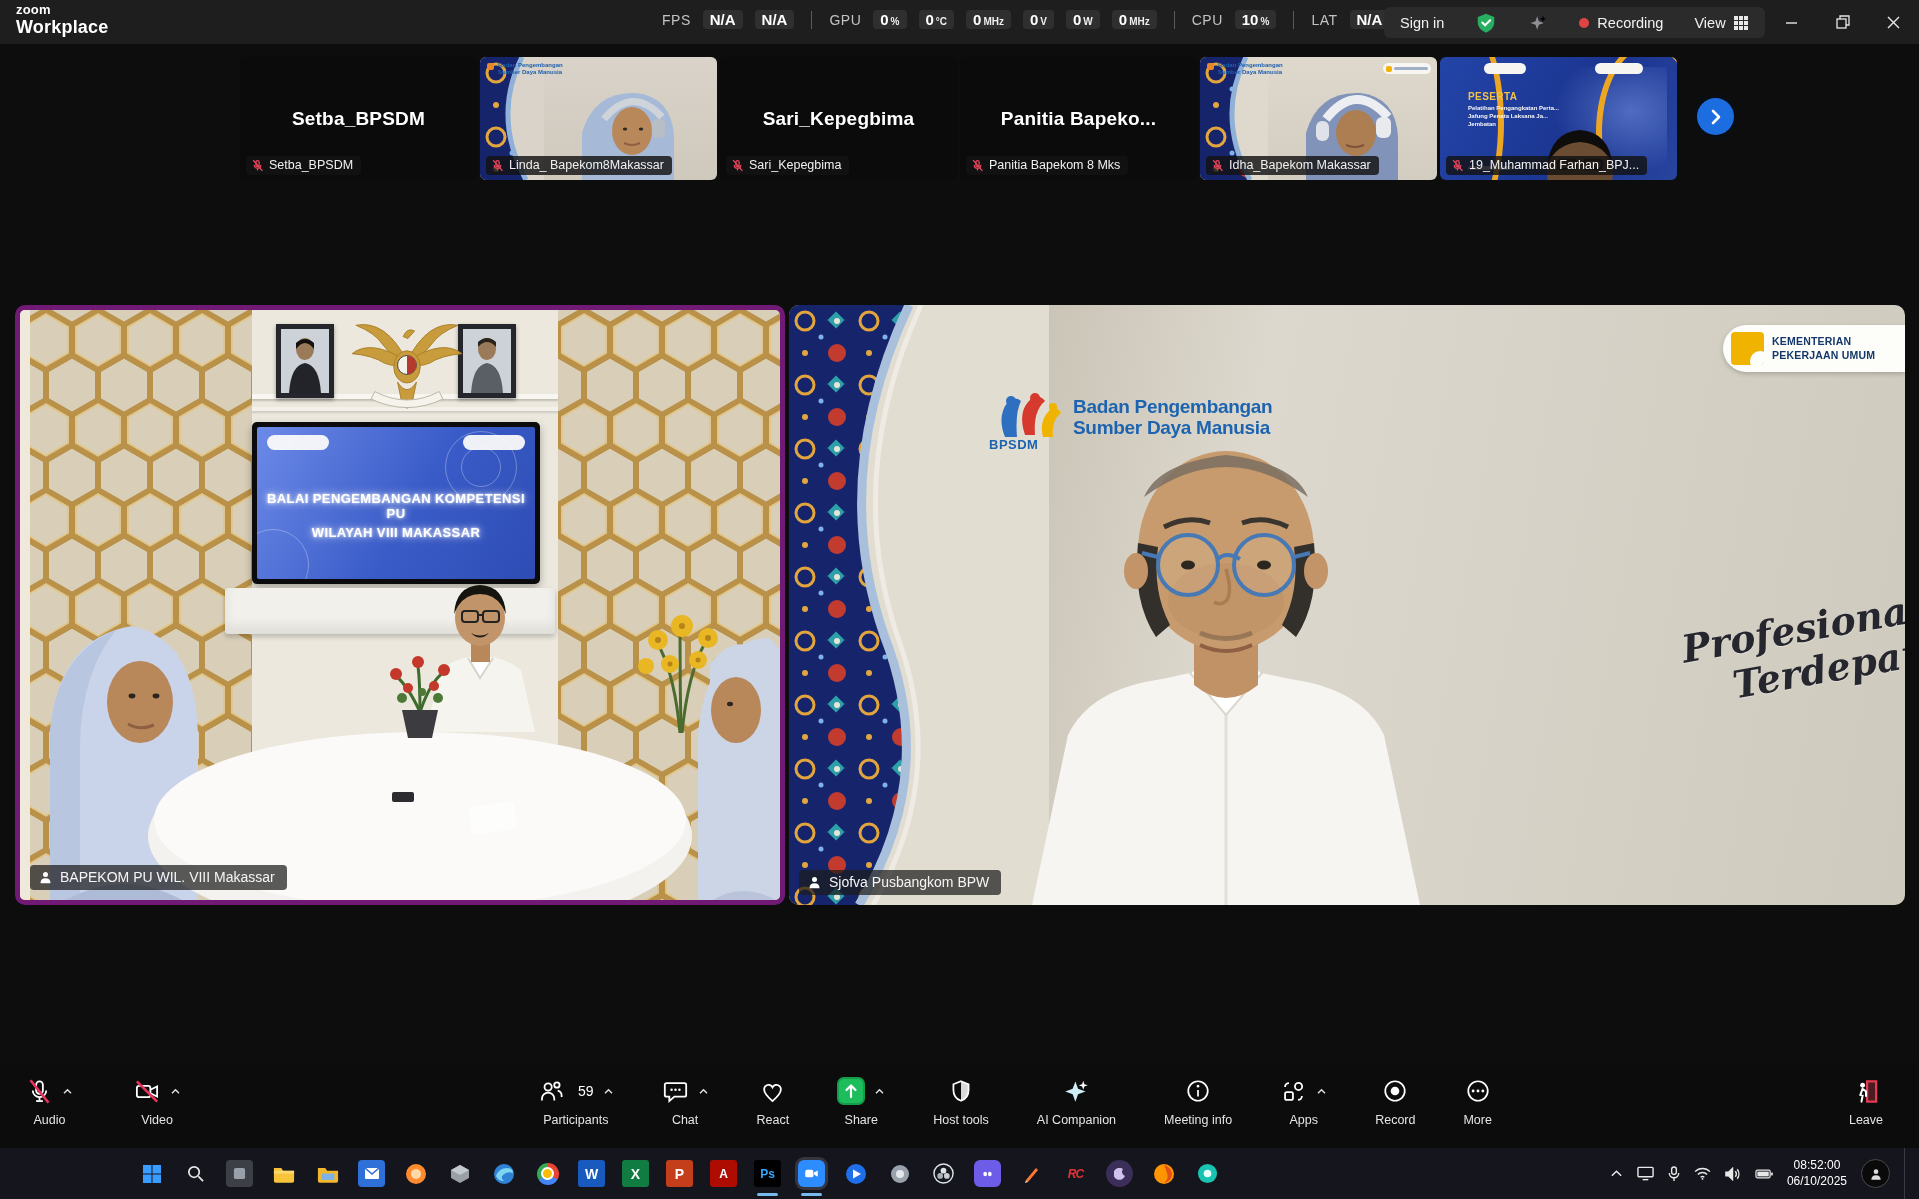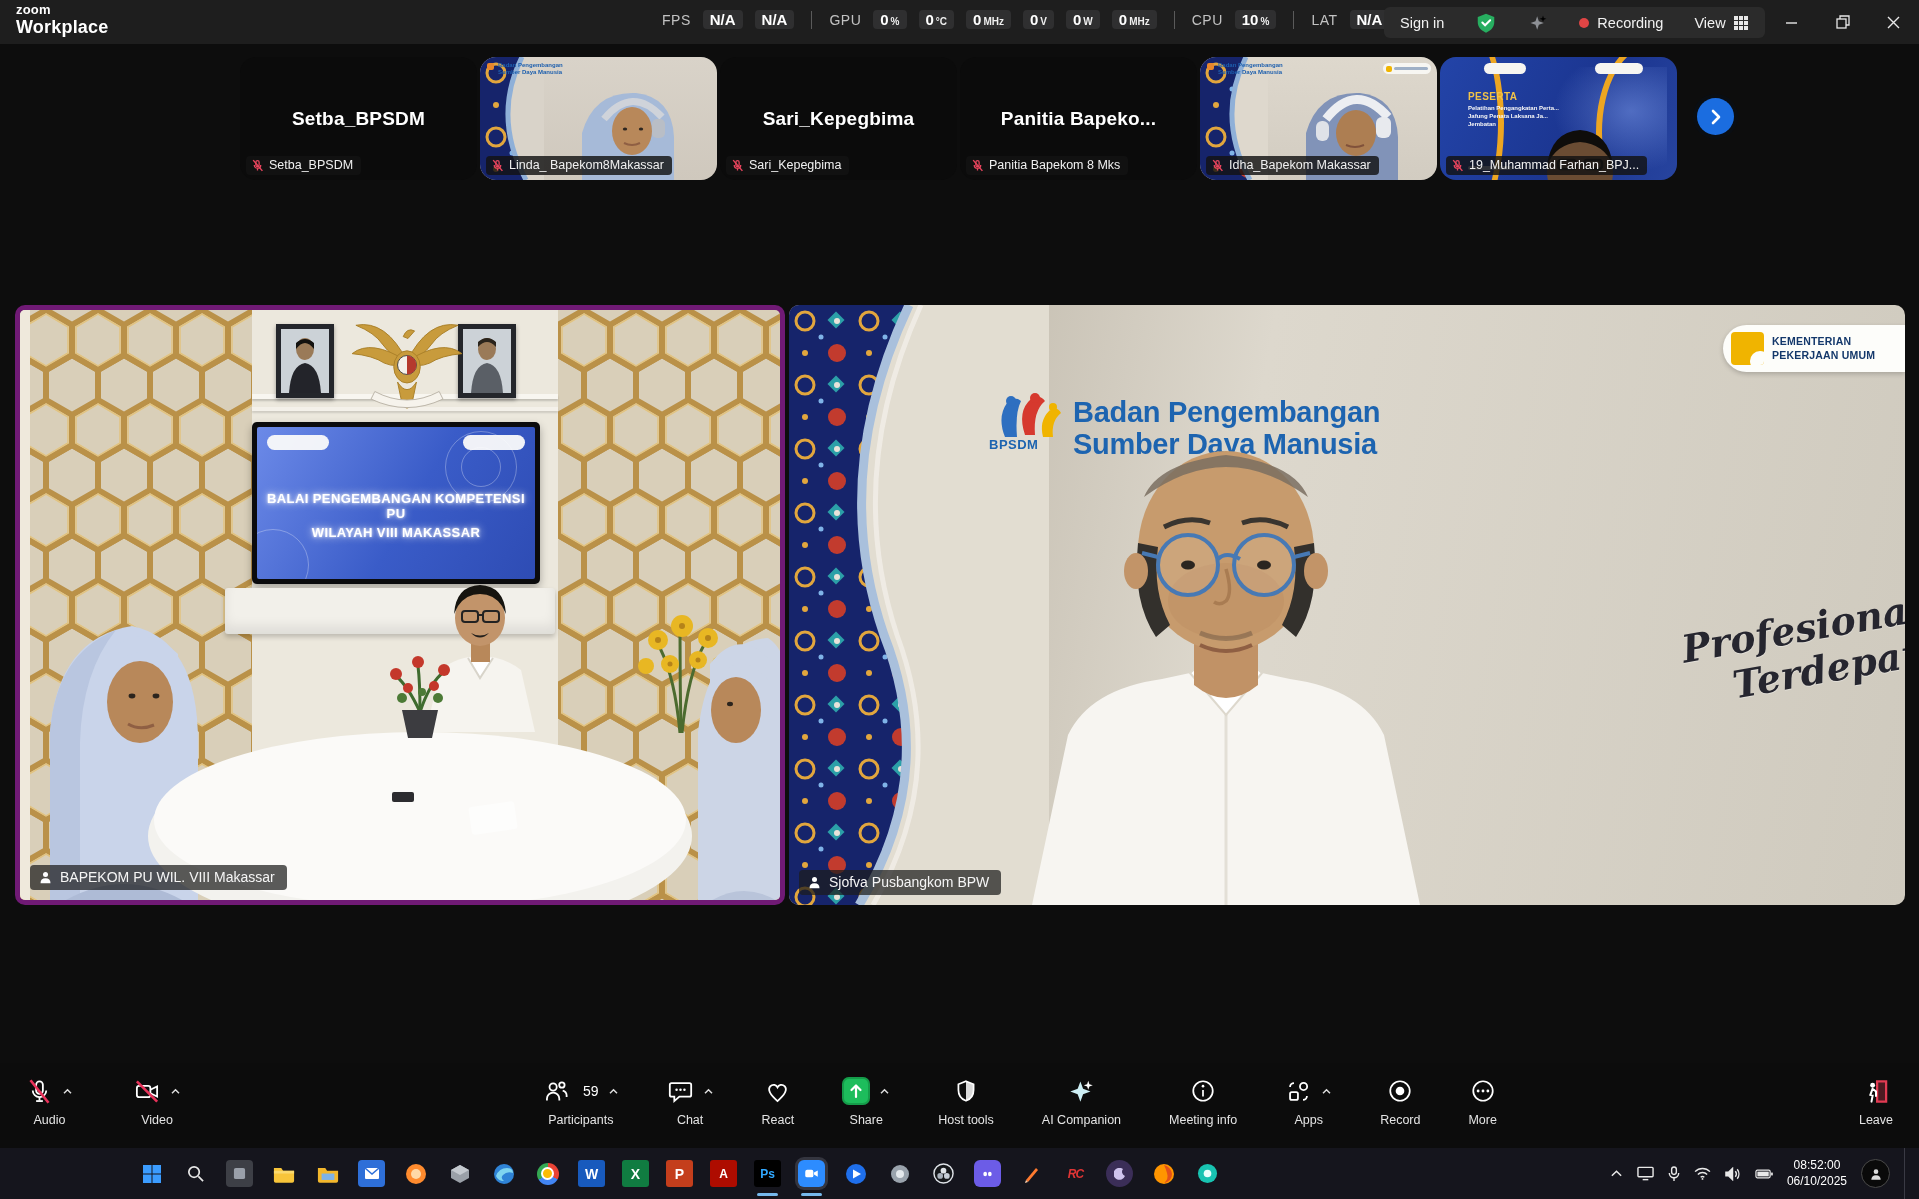--- a/index.html
+++ b/index.html
@@ -19,21 +19,21 @@
   .sep{width:1px;height:18px;background:#5a5a5a;margin:0 5px;}
   .tr-pill{position:absolute;left:1384px;top:7px;height:31px;background:#2b2b2b;border-radius:6px;
     display:flex;align-items:center;gap:31px;padding:0 16px;font-size:14.5px;color:#f1f1f1;}
   .rec-dot{width:10px;height:10px;border-radius:50%;background:#e04545;display:inline-block;}
   .rec-wrap{display:flex;align-items:center;gap:8px;}
   .view-wrap{display:flex;align-items:center;gap:7px;}
   .winbtns{position:absolute;right:0;top:0;height:44px;display:flex;}
   .wbtn{width:51px;height:44px;display:flex;align-items:center;justify-content:center;color:#e8e8e8;}
   
   .gallery{position:absolute;top:57px;left:240px;height:123px;display:flex;gap:3px;}
-  .g-tile{width:237px;height:123px;position:relative;background:#0b0b0b;border-radius:16px;overflow:hidden;flex:none;}
+  .g-tile{width:237px;height:123px;position:relative;background:#0b0b0b;border-radius:6px;overflow:hidden;flex:none;}
   .g-name{position:absolute;inset:0;display:flex;align-items:center;justify-content:center;
     font-size:19px;font-weight:bold;color:#fff;letter-spacing:.2px;}
   .g-pill{position:absolute;left:6px;bottom:5px;display:flex;align-items:center;gap:5px;
     background:rgba(18,18,18,.82);border-radius:4px;padding:2px 8px 3px 5px;font-size:12.5px;
     color:#f0f0f0;white-space:nowrap;max-width:222px;overflow:hidden;}
   .g-next{position:absolute;left:1697px;top:98px;width:37px;height:37px;border-radius:50%;
     background:#1b6de0;display:flex;align-items:center;justify-content:center;
     box-shadow:0 0 0 4px rgba(10,16,26,.55);cursor:pointer;}
   .mini-banner{position:absolute;left:7px;top:5px;display:flex;gap:4px;align-items:flex-start;}
   .mini-logo{width:7px;height:7px;border-radius:2px;background:#e8862c;flex:none;margin-top:1px;}
@@ -58,32 +58,32 @@
   .tv-circ{position:absolute;border:1px solid rgba(255,255,255,.3);border-radius:50%;}
   .tv-text{position:absolute;left:0;right:0;top:64px;text-align:center;color:#fff;font-weight:800;
     text-shadow:0 0 9px rgba(255,255,255,.95),0 0 3px rgba(255,255,255,.9);letter-spacing:.4px;}
   .tv-l1{font-size:13px;}.tv-l2{font-size:13px;margin-top:4px;}
   .credenza{position:absolute;left:205px;top:278px;width:330px;height:46px;background:#f2f0ea;border-radius:3px;
     box-shadow:inset 0 -8px 12px rgba(0,0,0,.08),0 3px 5px rgba(0,0,0,.2);}
   .script-sign{position:absolute;left:895px;top:300px;width:260px;transform:rotate(-10deg);
     font-family:"DejaVu Serif",serif;font-style:italic;font-weight:600;font-size:38px;color:#26262f;line-height:1.15;
     text-shadow:0 1px 0 rgba(255,255,255,.35);}
   .script-sign .s2{margin-left:44px;}
-  .org-text{position:absolute;left:284px;top:92px;font-size:29px;font-weight:800;color:#1d64b0;line-height:1.1;letter-spacing:-.3px;}
+  .org-text{position:absolute;left:284px;top:92px;font-size:19px;font-weight:800;color:#1d64b0;line-height:1.1;letter-spacing:-.3px;}
   .org-abbr{position:absolute;left:200px;top:132px;font-size:13px;font-weight:800;color:#1d64b0;letter-spacing:.5px;}
   .badge{position:absolute;left:934px;top:20px;width:182px;height:47px;background:#fdfdfa;border-radius:24px 0 0 24px;
     display:flex;align-items:center;gap:8px;padding-left:8px;box-sizing:border-box;box-shadow:0 2px 5px rgba(0,0,0,.2);}
   .badge-logo{width:33px;height:33px;background:#f0b400;border-radius:4px;position:relative;flex:none;overflow:hidden;}
   .badge-logo:after{content:"";position:absolute;right:-6px;bottom:-6px;width:20px;height:20px;background:#fdfdfa;border-radius:50%;}
   .badge-txt{font-size:10.5px;font-weight:800;color:#14386b;line-height:1.25;letter-spacing:.2px;}
   
   .toolbar{position:absolute;left:0;top:1063px;width:100%;height:85px;background:#0c0c0c;display:flex;align-items:flex-start;padding-top:11px;box-sizing:border-box;}
   .tb-left{margin-left:26px;display:flex;gap:60px;}
   .tb-center{flex:1;display:flex;justify-content:center;gap:48px;}
-  .tb-right{margin-right:26px;}
+  .tb-right{margin-right:36px;}
   .tb-item{display:flex;flex-direction:column;align-items:center;cursor:pointer;position:relative;}
   .tb-icon-row{height:34px;display:flex;align-items:center;gap:9px;}
   .tb-label{font-size:12.5px;color:#e4e4e4;margin-top:5px;white-space:nowrap;}
   .tb-count{font-size:14px;color:#fff;margin-left:4px;}
   .share-ic{width:28px;height:28px;background:#1dbd5c;border-radius:7px;display:flex;align-items:center;justify-content:center;box-shadow:inset 0 0 0 2px rgba(0,60,20,.25);}
   
   .taskbar{position:absolute;left:0;top:1148px;width:100%;height:51px;background:#15151d;display:flex;align-items:center;}
   .t-icons{display:flex;align-items:center;gap:17px;margin-left:138px;}
   .t-ic{width:27px;height:27px;border-radius:4px;display:flex;align-items:center;justify-content:center;
     font-size:14px;font-weight:bold;color:#fff;flex:none;cursor:pointer;position:relative;}

